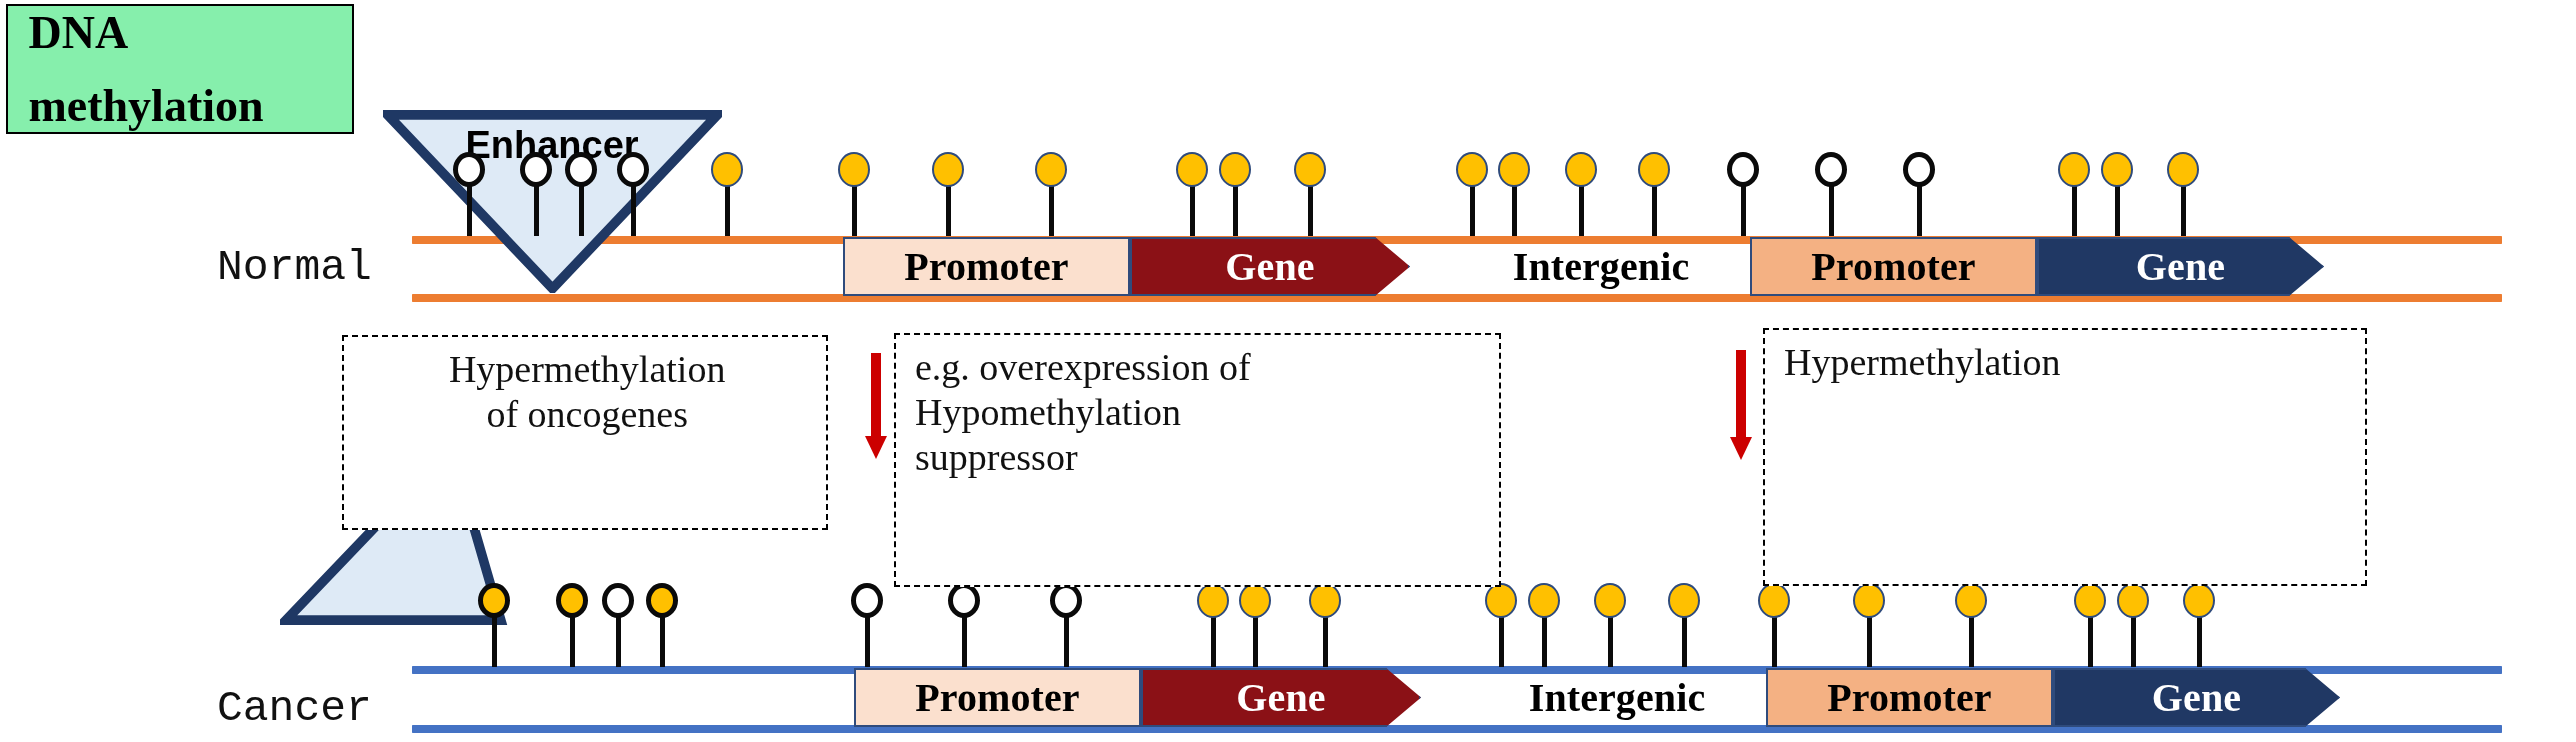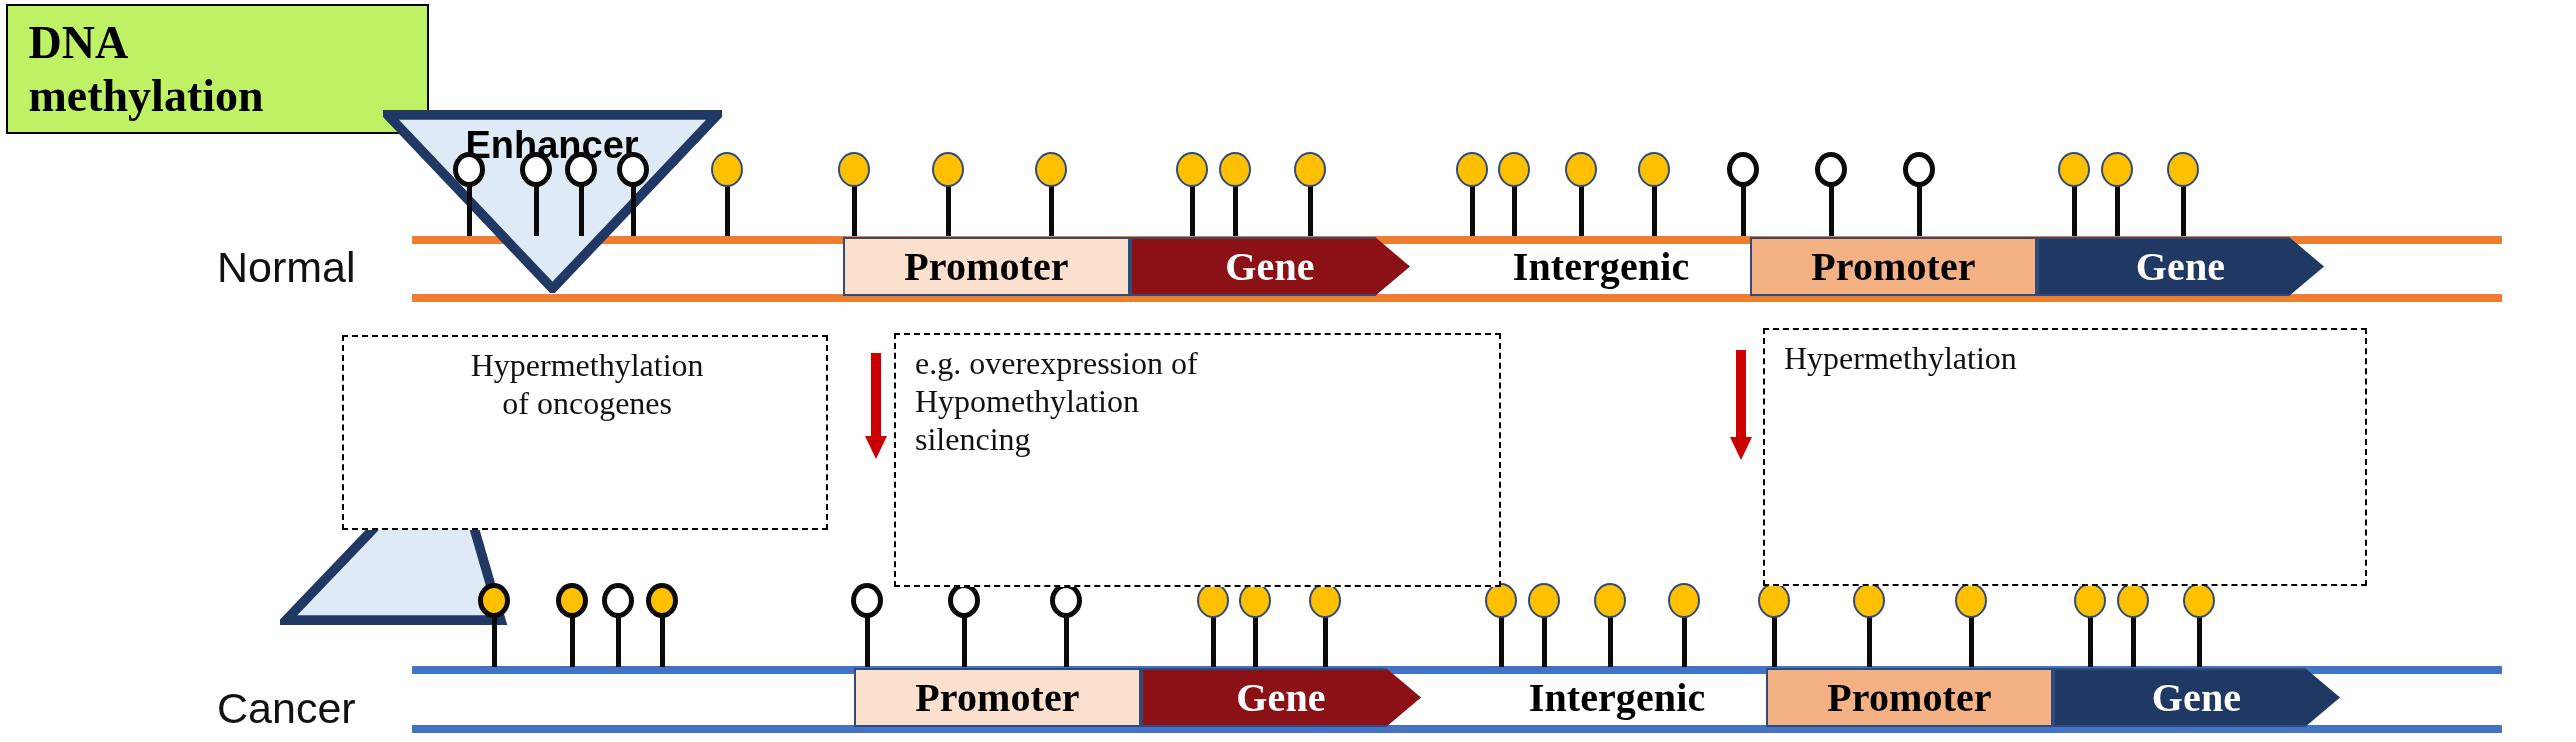--- a/index.html
+++ b/index.html
@@ -2,30 +2,30 @@
 <html style="font-size:11.8px"><head>
 <meta charset="utf-8">
 <style>
   html,body{margin:0;padding:0;background:#ffffff;}
   body{width:2576px;height:743px;position:relative;overflow:hidden;
        font-family:"Liberation Serif",serif;}
 
   .stage{position:absolute;left:0;top:0;width:2576px;height:743px;}
 
   
-  #title-box{position:absolute;left:5.9px;top:4.4px;width:423px;height:130px;
-    border:2.9px solid #000;background:#bef264;box-sizing:border-box;
-    display:flex;flex-direction:column;justify-content:center;
+  #title-box{position:absolute;left:5.9px;top:4.4px;width:348px;height:130px;
+    border:2.9px solid #000;background:#86efac;box-sizing:border-box;
+    display:flex;flex-direction:column;justify-content:space-between;
     padding-left:20.6px;}
   #title-box .tline{font-weight:bold;font-size:46px;line-height:1.16;color:#000;
     font-family:"Liberation Serif",serif;}
 
   
   .row-label{position:absolute;font-size:43px;color:#111;
-    font-family:Liberation Sans, sans-serif;white-space:nowrap;}
+    font-family:Liberation Mono, monospace;white-space:nowrap;}
   #label-normal{left:217px;top:243px;}
   #label-cancer{left:217px;top:684px;}
 
   
   .dna{position:absolute;height:8px;border-radius:0.7px;}
   .dna.orange{background:#ED7D31;}
   .dna.blue{background:#4472C4;}
   #n-line-top{left:412px;top:236px;width:2090px;}
   #n-line-bot{left:412px;top:294px;width:2090px;}
   #c-line-top{left:412px;top:666px;width:2090px;}
@@ -56,21 +56,21 @@
   
   #enhancer-tri-normal{position:absolute;left:383px;top:109px;width:339px;height:184px;}
   #enhancer-label{position:absolute;left:412px;top:124px;width:280px;
      text-align:center;font-family:"Liberation Sans",sans-serif;
      font-weight:bold;font-size:38px;color:#000;}
   #enhancer-tri-cancer{position:absolute;left:280px;top:442px;width:243px;height:184px;}
 
   
   .anno{position:absolute;box-sizing:border-box;
         border:2.9px dashed #000;background:#fff;
-        font-family:"Liberation Serif",serif;font-size:32px;color:#111;
+        font-family:"Liberation Serif",serif;font-size:38px;color:#111;
         line-height:1.18;padding:10.3px 14.7px 7.4px 19px;}
   #anno-1{left:342px;top:335px;width:486px;height:195px;text-align:center;}
   #anno-2{left:894px;top:333px;width:607px;height:254px;}
   #anno-3{left:1763px;top:328px;width:604px;height:258px;}
 
   
   .red-arrow{position:absolute;width:22px;}
   #arrow-1{left:865px;top:353px;height:107px;}
   #arrow-2{left:1730px;top:350px;height:110px;}
   .red-arrow .shaft{position:absolute;left:5.9px;top:0;width:10.3px;background:#CC0000;}
@@ -306,21 +306,21 @@
     </div>
 
   <div class="anno" id="anno-1">
     <div>Hypermethylation</div>
     <div>of oncogenes</div>
   </div>
 
   <div class="anno" id="anno-2">
     <div>e.g. overexpression of</div>
     <div>Hypomethylation</div>
-    <div>silencing</div>
+    <div>suppressor</div>
   </div>
 
   <div class="anno" id="anno-3">
     <div>Hypermethylation</div>
   </div>
 
   <div class="red-arrow" id="arrow-1">
     <div class="shaft" style="height:83px"></div>
     <div class="headtri" style="top:83px"></div>
   </div>

